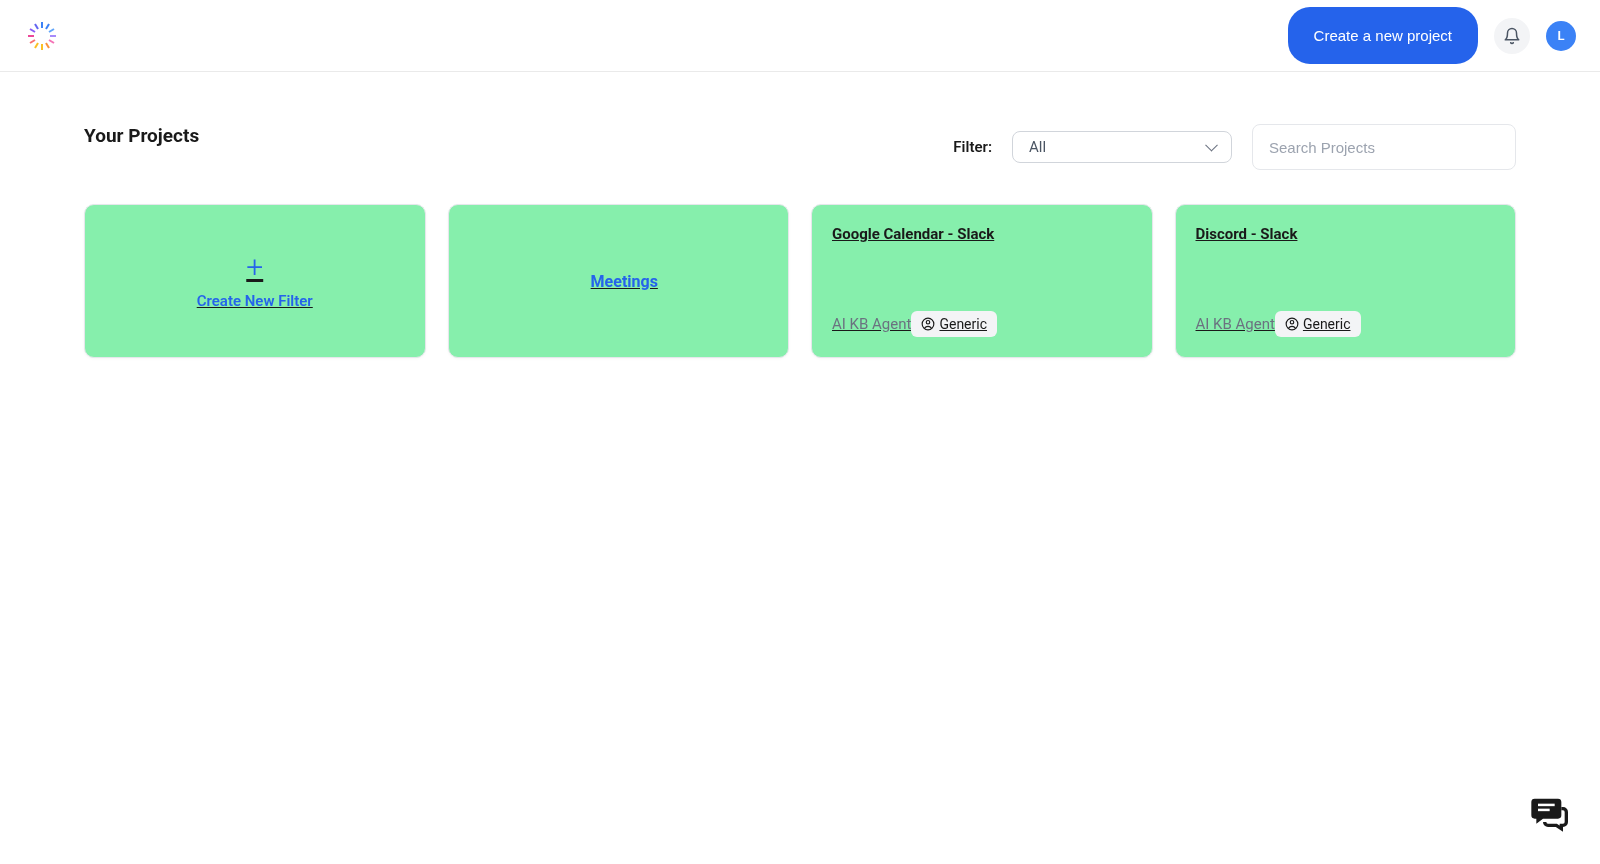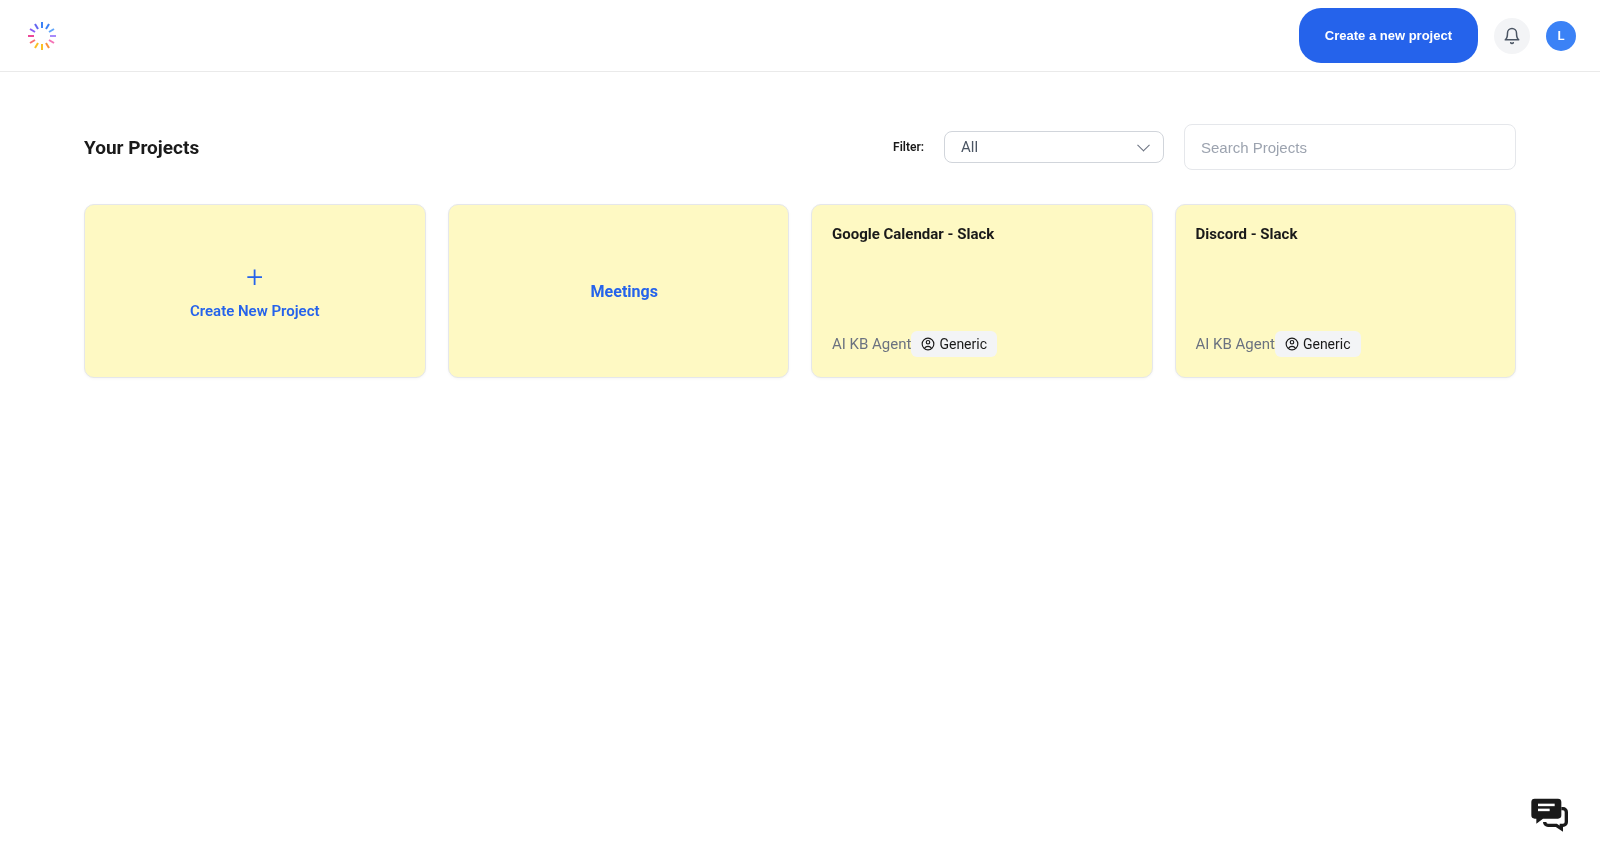--- a/index.html
+++ b/index.html
@@ -34,22 +34,22 @@
       display: flex;
       align-items: center;
       gap: 16px;
     }
     .btn-primary {
       background: #2563eb;
       color: #ffffff;
       border: none;
       border-radius: 22px;
       padding: 20px 26px;
-      font-size: 13px;
-      font-weight: 700;
+      font-size: 15px;
+      font-weight: 400;
       cursor: pointer;
     }
     .icon-btn {
       width: 36px;
       height: 36px;
       border-radius: 50%;
       background: #f3f4f6;
       border: none;
       display: flex;
       align-items: center;
@@ -68,35 +68,35 @@
       font-size: 13px;
       font-weight: 600;
       cursor: pointer;
     }
     .main {
       padding: 52px 84px;
     }
     .toolbar {
       display: flex;
       justify-content: space-between;
-      align-items: center;
+      align-items: flex-start;
       margin-bottom: 34px;
     }
     .page-title {
       font-size: 19px;
       font-weight: 700;
       color: #1a1a1a;
     }
     .toolbar-right {
       display: flex;
       align-items: center;
       gap: 20px;
     }
     .filter-label {
-      font-size: 12px;
+      font-size: 15px;
       font-weight: 600;
       color: #1a1a1a;
     }
     .select-wrapper {
       position: relative;
       width: 220px;
     }
     .select {
       width: 100%;
       height: 32px;
@@ -116,44 +116,45 @@
       right: 16px;
       top: 50%;
       width: 8px;
       height: 8px;
       border-right: 1.5px solid #6b7280;
       border-bottom: 1.5px solid #6b7280;
       transform: translateY(-70%) rotate(45deg);
       pointer-events: none;
     }
     .search-input {
-      width: 332px;
+      width: 264px;
       height: 46px;
       border: 1px solid #e5e7eb;
       border-radius: 8px;
       padding: 0 16px;
       font-size: 15px;
       color: #374151;
       background: #ffffff;
       outline: none;
     }
     .search-input::placeholder {
       color: #9ca3af;
     }
     .grid {
       display: grid;
       grid-template-columns: repeat(4, 1fr);
       gap: 22px;
     }
     .card {
       border: 1px solid #e5e7eb;
       border-radius: 10px;
-      height: 174px;
-      background: #fef9c3;
+      height: 154px;
+      background: #86efac;
       box-shadow: 0 1px 3px rgba(0,0,0,0.04);
+      text-decoration: underline;
     }
     .card-new {
       display: flex;
       flex-direction: column;
       align-items: center;
       justify-content: center;
       gap: 10px;
       cursor: pointer;
     }
     .plus-icon {
@@ -267,21 +268,21 @@
       <div class="select-wrapper">
         <div class="select" style="display:flex;align-items:center;">All</div>
       </div>
       <input type="text" class="search-input" placeholder="Search Projects" style="">
     </div>
   </div>
 
   <div class="grid">
     <div class="card card-new">
       <div class="plus-icon">+</div>
-      <div class="card-new-label">Create New Project</div>
+      <div class="card-new-label">Create New Filter</div>
     </div>
 
     <div class="card card-simple">
       <div class="card-simple-title">Meetings</div>
     </div>
 
     <div class="card card-project">
       <div class="card-title">Google Calendar - Slack</div>
       <div class="card-footer">
         <div class="card-agent">AI KB Agent</div>

